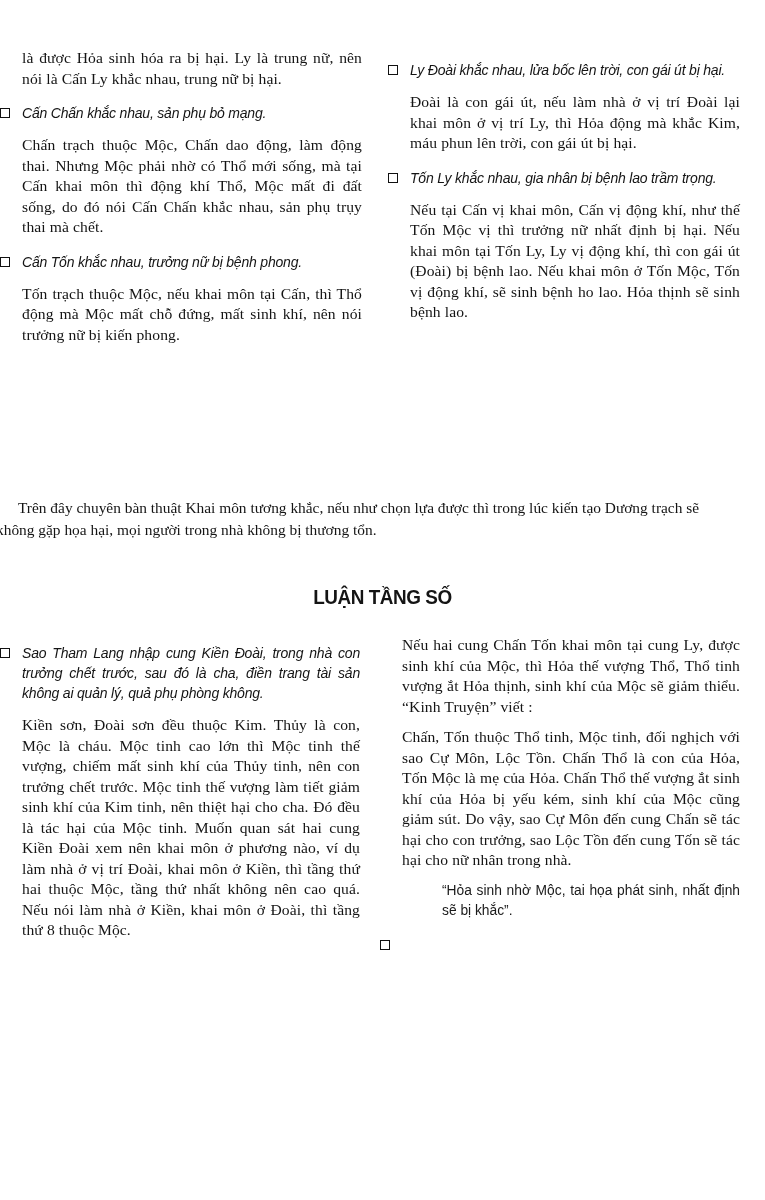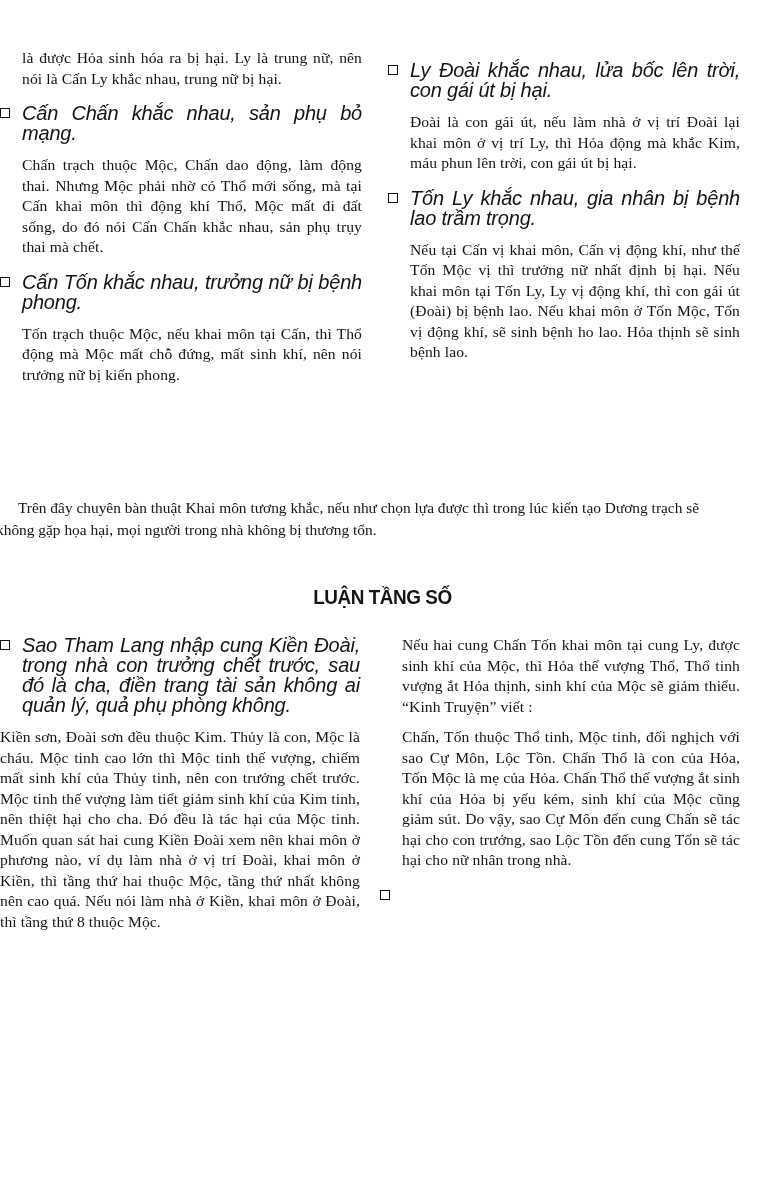--- a/index.html
+++ b/index.html
@@ -28,30 +28,30 @@
     .col-right-bot { left: 380px; top: 635px; width: 360px; }
 
     .para {
       margin: 0 0 10px 0;
       text-align: justify;
       font-family: "Liberation Serif", "DejaVu Serif", serif;
       font-size: 15.6px;
       line-height: 20.5px;
       letter-spacing: 0.1px;
     }
-    .para.indent-l { }
+    .para.indent-l { padding-left: 22px; }
     .para.indent-r { padding-left: 22px; }
 
     .bullet {
       position: relative;
       padding-left: 22px;
       margin: 14px 0 12px 0;
       font-family: "Liberation Sans", "DejaVu Sans", sans-serif;
       font-style: italic;
-      font-size: 20px;
+      font-size: 14px;
       line-height: 20px;
       text-align: justify;
       letter-spacing: -0.2px;
     }
     .bullet .box {
       position: absolute;
       left: 0;
       top: 5px;
       width: 10px;
       height: 10px;
@@ -132,29 +132,30 @@
       <span>Tốn Ly khắc nhau, gia nhân bị bệnh lao trầm trọng.</span>
     </div>
     <p class="para indent-r">Nếu tại Cấn vị khai môn, Cấn vị động khí, như thế Tốn Mộc vị thì trưởng nữ nhất định bị hại. Nếu khai môn tại Tốn Ly, Ly vị động khí, thì con gái út (Đoài) bị bệnh lao. Nếu khai môn ở Tốn Mộc, Tốn vị động khí, sẽ sinh bệnh ho lao. Hỏa thịnh sẽ sinh bệnh lao.</p>
   </div>
 
   <p class="full-para">Trên đây chuyên bàn thuật Khai môn tương khắc, nếu như chọn lựa được thì trong lúc kiến tạo Dương trạch sẽ không gặp họa hại, mọi người trong nhà không bị thương tổn.</p>
 
   <div class="section-title">LUẬN TẦNG SỐ</div>
 
   <div class="col col-left-bot">
-    <div class="bullet" style="margin-top:0;">
+    <div class="bullet" style="margin-top:8px;">
       <span class="box"></span>
       <span>Sao Tham Lang nhập cung Kiền Đoài, trong nhà con trưởng chết trước, sau đó là cha, điền trang tài sản không ai quản lý, quả phụ phòng không.</span>
     </div>
     <p class="para indent-l">Kiền sơn, Đoài sơn đều thuộc Kim. Thủy là con, Mộc là cháu. Mộc tinh cao lớn thì Mộc tinh thế vượng, chiếm mất sinh khí của Thủy tinh, nên con trưởng chết trước. Mộc tinh thế vượng làm tiết giảm sinh khí của Kim tinh, nên thiệt hại cho cha. Đó đều là tác hại của Mộc tinh. Muốn quan sát hai cung Kiền Đoài xem nên khai môn ở phương nào, ví dụ làm nhà ở vị trí Đoài, khai môn ở Kiền, thì tầng thứ hai thuộc Mộc, tầng thứ nhất không nên cao quá. Nếu nói làm nhà ở Kiền, khai môn ở Đoài, thì tầng thứ 8 thuộc Mộc.</p>
   </div>
 
   <div class="col col-right-bot">
     <p class="para indent-r">Nếu hai cung Chấn Tốn khai môn tại cung Ly, được sinh khí của Mộc, thì Hỏa thế vượng Thổ, Thổ tinh vượng ắt Hỏa thịnh, sinh khí của Mộc sẽ giảm thiểu. “Kinh Truyện” viết :</p>
     <p class="para indent-r">Chấn, Tốn thuộc Thổ tinh, Mộc tinh, đối nghịch với sao Cự Môn, Lộc Tồn. Chấn Thổ là con của Hỏa, Tốn Mộc là mẹ của Hỏa. Chấn Thổ thế vượng ắt sinh khí của Hỏa bị yếu kém, sinh khí của Mộc cũng giảm sút. Do vậy, sao Cự Môn đến cung Chấn sẽ tác hại cho con trưởng, sao Lộc Tồn đến cung Tốn sẽ tác hại cho nữ nhân trong nhà.</p>
+    <p class="quote">“Hỏa sinh nhờ Mộc, tai họa phát sinh, nhất định sẽ bị khắc”.</p>
     <div class="bullet">
       <span class="box"></span>
     </div>
   </div>
 
   <div class="page-number">489</div>
 </div>
 
 </body></html>

